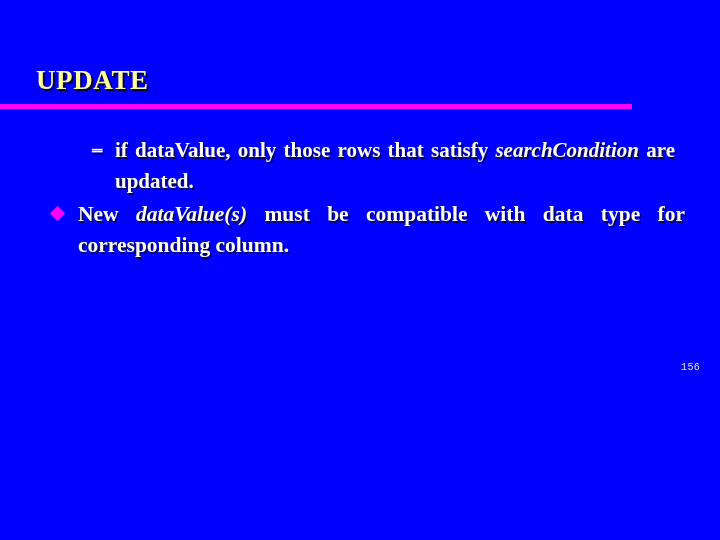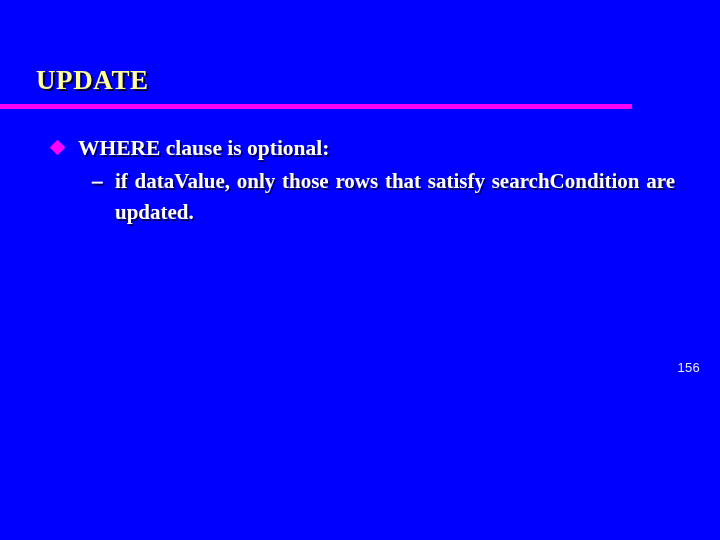--- a/index.html
+++ b/index.html
@@ -108,61 +108,62 @@
   
   .justify-wide {
     text-align: justify;
     text-align-last: left;
   }
   .no-justify {
     text-align: left;
   }
 
   .em-term {
+    font-style: italic;
     font-weight: bold;
     margin-top: 7px;
   }
 
   
   .page-number {
     position: absolute;
     right: 20px;
     bottom: 31px;
     color: #e8e8ff;
-    font-size: 13px;
+    font-size: 10px;
     font-weight: normal;
-    font-family: Liberation Sans, sans-serif;
+    font-family: Liberation Mono, monospace;
     letter-spacing: 0.3px;
     line-height: 11px;
   }
 </style>
 </head>
 <body>
 
 <div id="slide">
 
   <div class="title-block">
     <div class="slide-title">UPDATE</div>
     <div class="title-rule"></div>
   </div>
 
   <div class="body-block">
 
-    <div class="lvl1 no-justify">
-      <span class="bullet-diamond"></span>
-      <span>WHERE clause is optional:</span>
-    </div>
 
     <div class="lvl2 no-justify">
       <span class="bullet-dash">–</span>
     </div>
 
     <div class="lvl2 justify-wide">
       <span class="bullet-dash">–</span>
       <span>if dataValue, only those rows that satisfy </span><span class="em-term">searchCondition</span><span> are updated.</span>
     </div>
 
+    <div class="lvl1 justify-wide">
+      <span class="bullet-diamond"></span>
+      <span>New </span><span class="em-term">dataValue(s)</span><span> must be compatible with data type for corresponding column.</span>
+    </div>
 
   </div>
 
   <div class="page-number">156</div>
 
 </div>
 
 </body></html>

